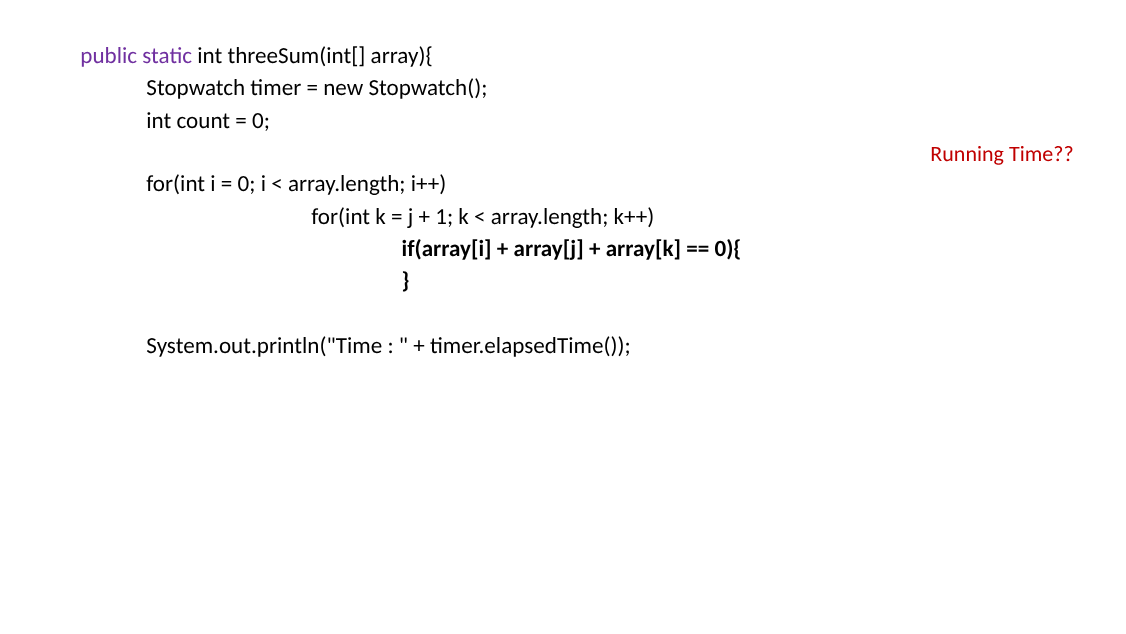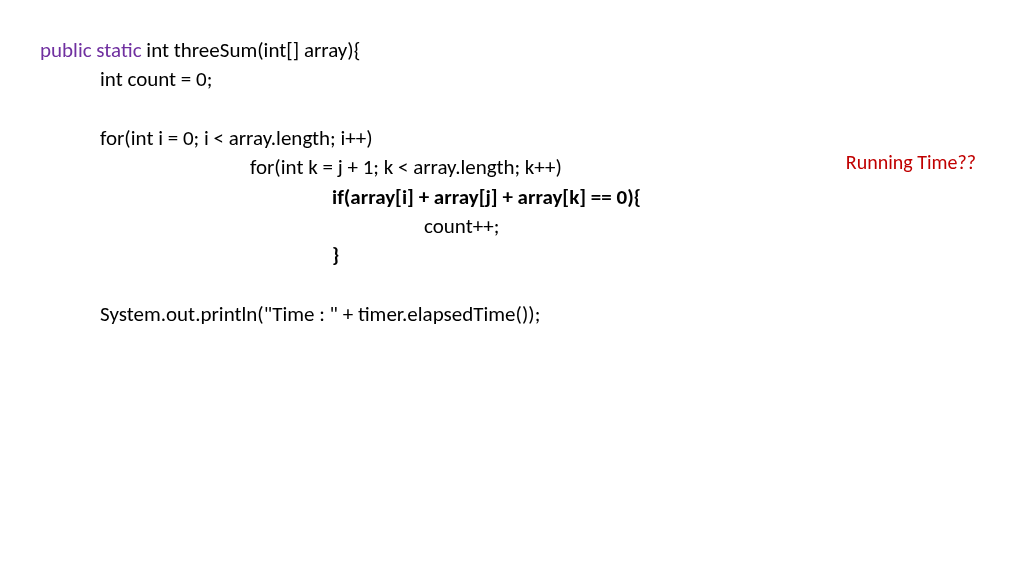--- a/index.html
+++ b/index.html
@@ -16,48 +16,49 @@
       color: #000000;
       position: relative;
       padding: 36px 40px;
     }
     .code-container {
       position: relative;
     }
     .line {
       line-height: 1.4;
       white-space: pre;
+      margin-left: 33px;
     }
     .keyword {
       color: #7030a0;
     }
     .annotation {
       position: absolute;
       color: #c00000;
       font-size: 20px;
       right: 48px;
-      top: 150px;
+      top: 128px;
     }
     .indent1 { padding-left: 60px; }
     .indent2 { padding-left: 130px; }
     .indent3 { padding-left: 210px; }
     .indent4 { padding-left: 292px; font-weight: bold; }
     .indent5 { padding-left: 384px; }
     .blank { height: 29px; }
   </style>
 </head>
 <body>
 
 <div class="code-container">
   <div class="line"><span class="keyword">public static </span><span>int threeSum(int[] array){</span></div>
+  <div class="line indent1">Stopwatch timer = new Stopwatch();</div>
   <div class="line indent1">int count = 0;</div>
   <div class="blank"></div>
   <div class="line indent1">for(int i = 0; i &lt; array.length; i++)</div>
   <div class="line indent3">for(int k = j + 1; k &lt; array.length; k++)</div>
   <div class="line indent4">if(array[i] + array[j] + array[k] == 0){</div>
-  <div class="line indent5">count++;</div>
   <div class="line indent4">}</div>
   <div class="blank"></div>
   <div class="line indent1">System.out.println("Time : " + timer.elapsedTime());</div>
   <div class="blank"></div>
 </div>
 
 <div class="annotation">Running Time??</div>
 
 </body></html>

